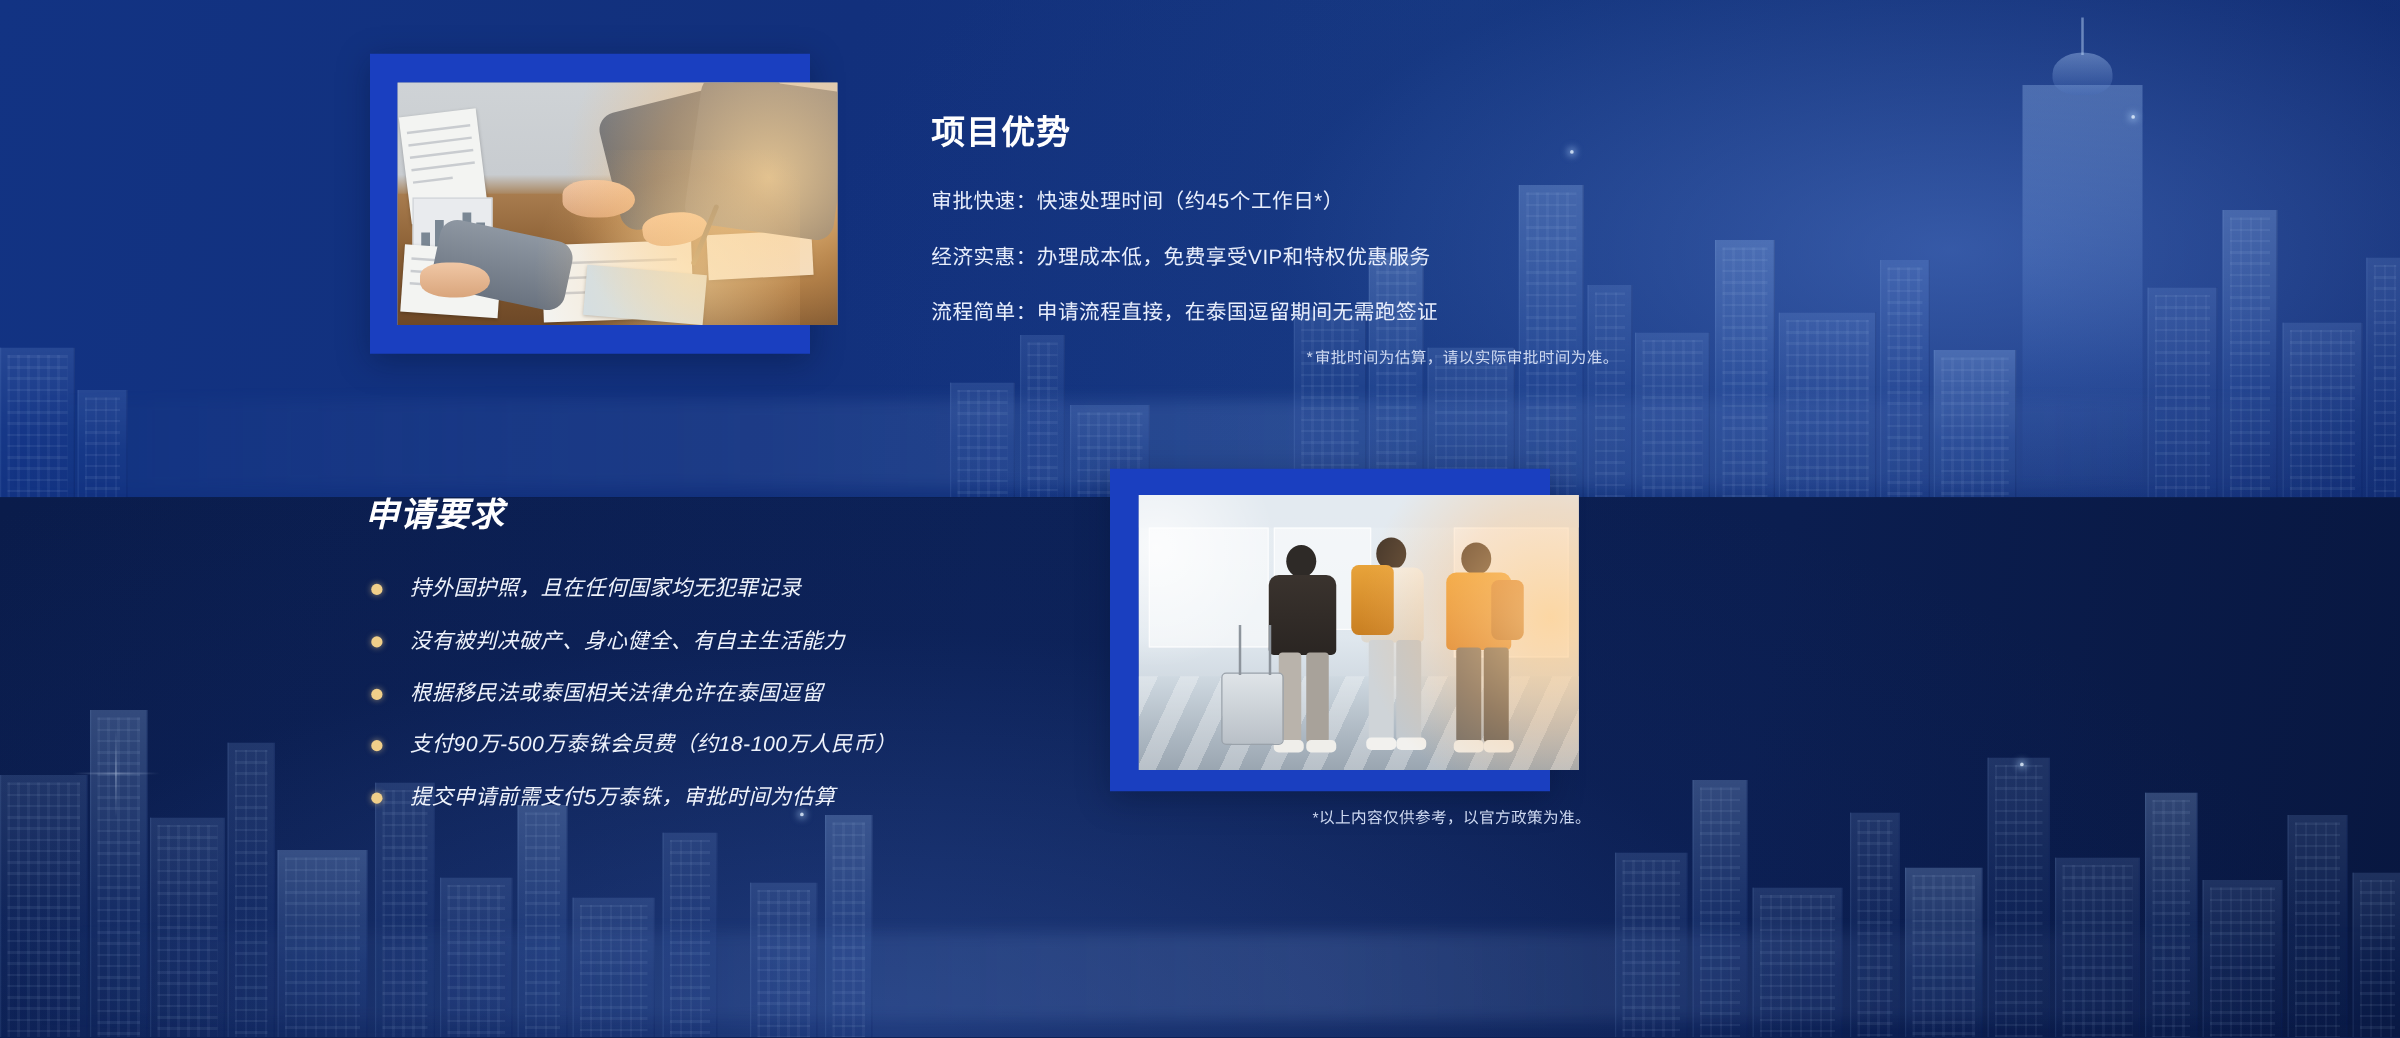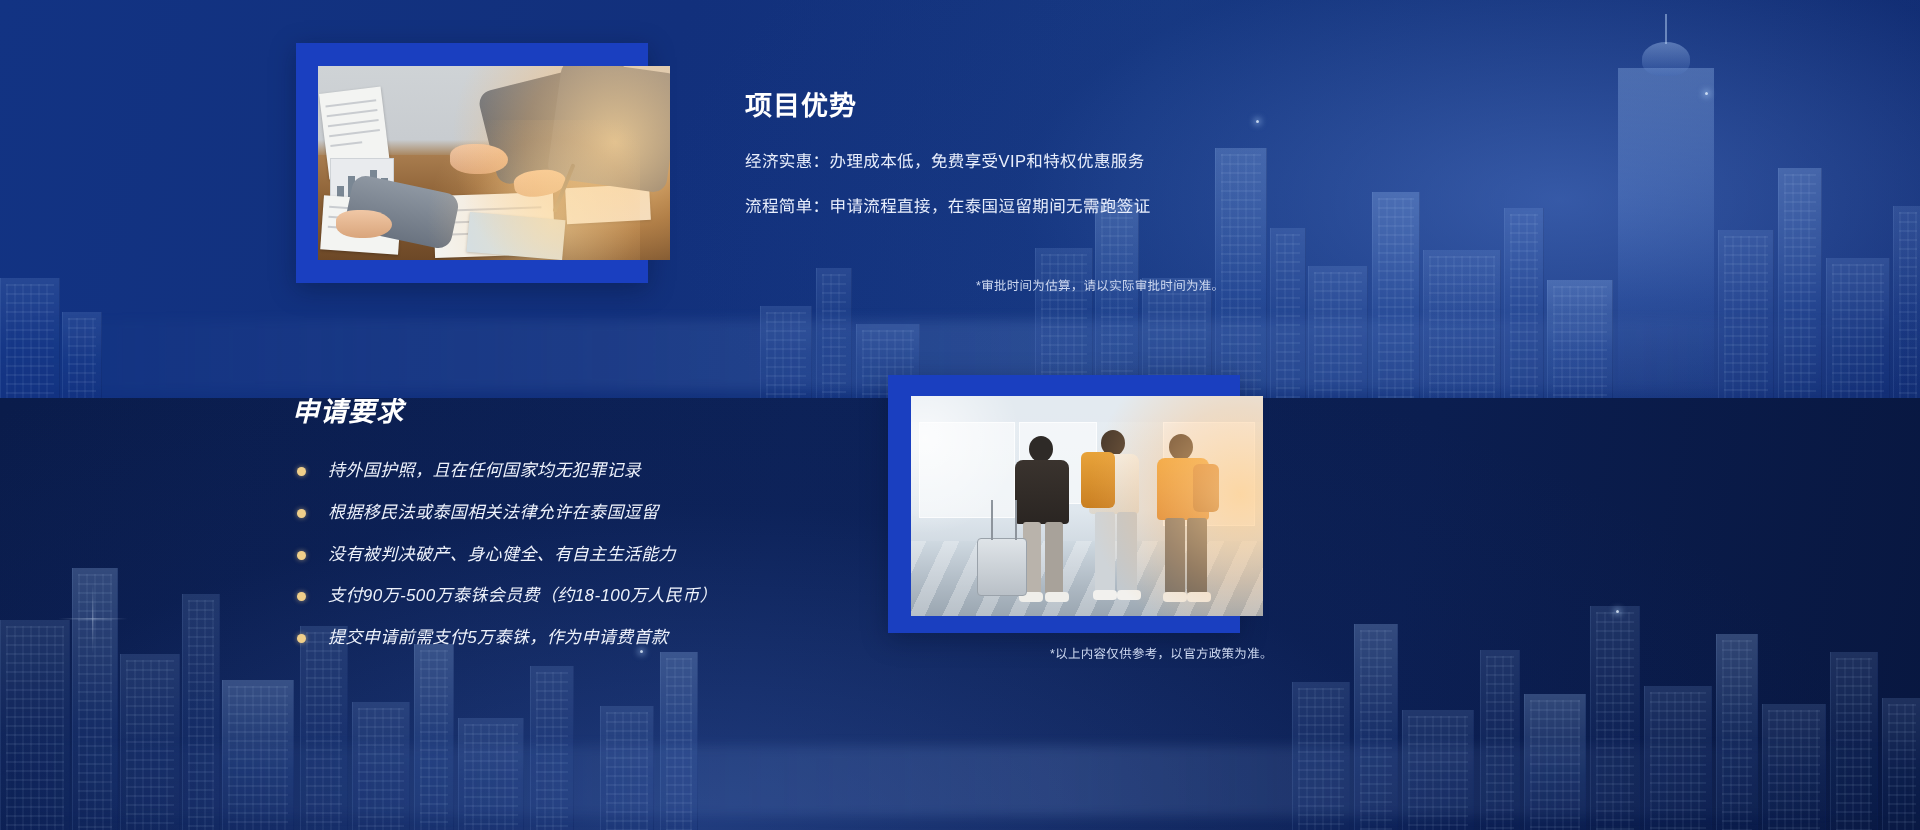--- a/index.html
+++ b/index.html
@@ -262,21 +262,21 @@
     line-height: 1.55;
     margin-bottom: 19px;
     letter-spacing: .4px;
   }
   .note {
     position: absolute;
     color: #cdd8f0;
     font-size: 12.5px;
     letter-spacing: .3px;
   }
-  .note-1 { left: 976px; top: 275px; }
+  .note-1 { left: 1044px; top: 275px; font-family: Liberation Mono, monospace; }
   .note-2 { left: 1050px; top: 643px; }
 
   .s2-text { position: absolute; left: 292px; top: 390px; width: 740px; font-style: italic; }
   .heading-2 {
     color: #ffffff;
     font-size: 27px;
     font-weight: 700;
     letter-spacing: 1px;
     margin-bottom: 30px;
   }
@@ -380,20 +380,21 @@
         <div class="p1-arm" style="left:30px;top:118px;width:108px;height:56px;transform:rotate(12deg);background:linear-gradient(180deg,#8e97a2,#6a7380);"></div>
         <div class="p1-hand" style="left:18px;top:144px;width:56px;height:28px;"></div>
         <div class="p1-pen" style="left:244px;top:96px;"></div>
 
         <div class="p1-glow"></div>
         <div class="p1-glow2"></div>
       </div>
 
       <div class="s1-text">
         <div class="heading">项目优势</div>
+        <div class="adv-line">审批快速：快速处理时间（约45个工作日*）</div>
         <div class="adv-line">经济实惠：办理成本低，免费享受VIP和特权优惠服务</div>
         <div class="adv-line">流程简单：申请流程直接，在泰国逗留期间无需跑签证</div>
       </div>
       <div class="note note-1">*审批时间为估算，请以实际审批时间为准。</div>
     </div>
   </div>
 
   <div class="section-split"></div>
 
   <div class="section section-2">
@@ -433,33 +434,33 @@
 
       <div class="s2-text" style="top:-8px;">
         <div class="heading-2">申请要求</div>
         <ul class="req-list">
           <li class="req-item">
             <span class="bullet"></span>
             <span class="req-text">持外国护照，且在任何国家均无犯罪记录</span>
           </li>
           <li class="req-item">
             <span class="bullet"></span>
-            <span class="req-text">根据移民法或泰国相关法律允许在泰国逗留</span>
+            <span class="req-text">没有被判决破产、身心健全、有自主生活能力</span>
           </li>
           <li class="req-item">
             <span class="bullet"></span>
-            <span class="req-text">没有被判决破产、身心健全、有自主生活能力</span>
+            <span class="req-text">根据移民法或泰国相关法律允许在泰国逗留</span>
           </li>
           <li class="req-item">
             <span class="bullet"></span>
             <span class="req-text">支付90万-500万泰铢会员费（约18-100万人民币）</span>
           </li>
           <li class="req-item">
             <span class="bullet"></span>
-            <span class="req-text">提交申请前需支付5万泰铢，作为申请费首款</span>
+            <span class="req-text">提交申请前需支付5万泰铢，审批时间为估算</span>
           </li>
         </ul>
       </div>
     </div>
   </div>
 
   <div class="content">
     <div class="photo-frame" style="left:888px;top:375px;width:352px;height:258px;"></div>
     <div class="photo photo-2">
       <div class="p2-bg"></div>

